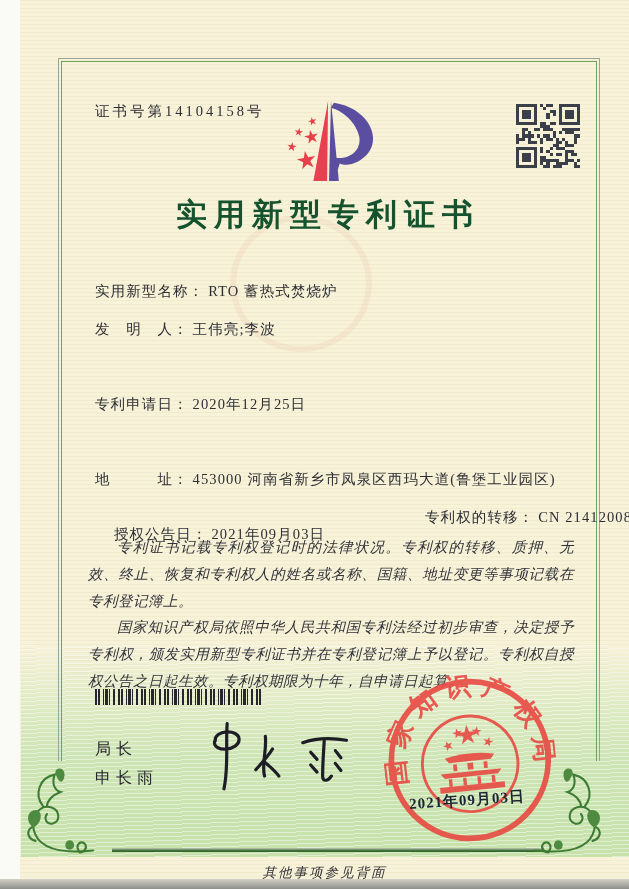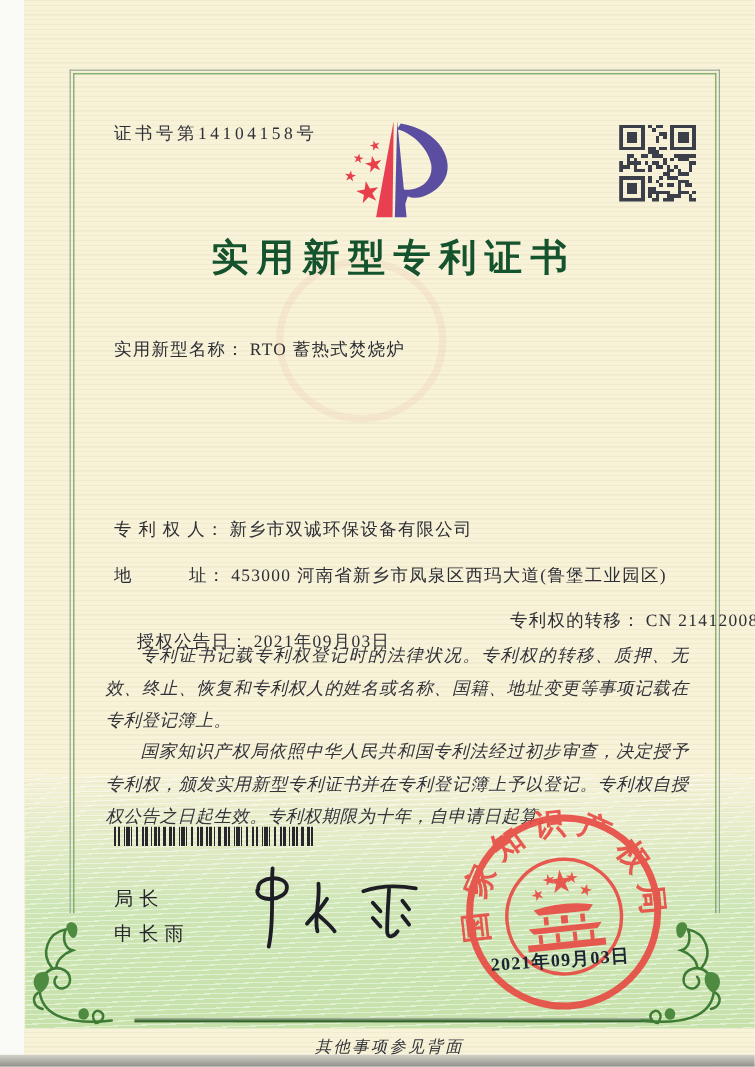--- a/index.html
+++ b/index.html
@@ -214,21 +214,22 @@
             <rect x="19" y="20" width="1" height="1"></rect>
             <rect x="20" y="20" width="1" height="1"></rect>
           </g>
       </g>
     </svg>
   </div>
 
   <div class="title">实用新型专利证书</div>
 
   <div class="row" style="top:282px"><span class="lbl">实用新型名称：</span><span>RTO 蓄热式焚烧炉</span></div>
-  <div class="row" style="top:432px"><span class="lbl">专 利 权 人：</span><span>新乡市双诚环保设备有限公司</span></div>
+  <div class="row" style="top:320px"><span class="lbl">发　明　人：</span><span>王伟亮;李波</span></div>
+  <div class="row" style="top:395px"><span class="lbl">专利申请日：</span><span>2020年12月25日</span></div>
   <div class="row" style="top:470px"><span class="lbl">地　　　址：</span><span>453000 河南省新乡市凤泉区西玛大道(鲁堡工业园区)</span></div>
 
   <div class="row" style="top:508px">
     <span class="lbl">授权公告日：</span><span>2021年09月03日</span>
     <span class="grant2"><span class="lbl">专利权的转移：</span><span>CN 214120083 U</span></span>
   </div>
 
   <div class="paras">
     <p>专利证书记载专利权登记时的法律状况。专利权的转移、质押、无效、终止、恢复和专利权人的姓名或名称、国籍、地址变更等事项记载在专利登记簿上。</p>
     <p>国家知识产权局依照中华人民共和国专利法经过初步审查，决定授予专利权，颁发实用新型专利证书并在专利登记簿上予以登记。专利权自授权公告之日起生效。专利权期限为十年，自申请日起算。</p>

